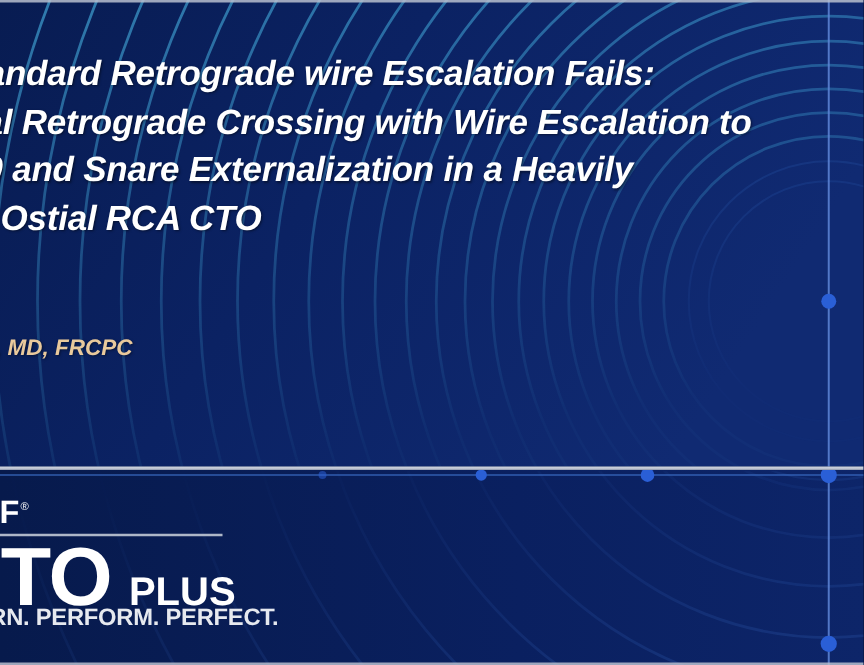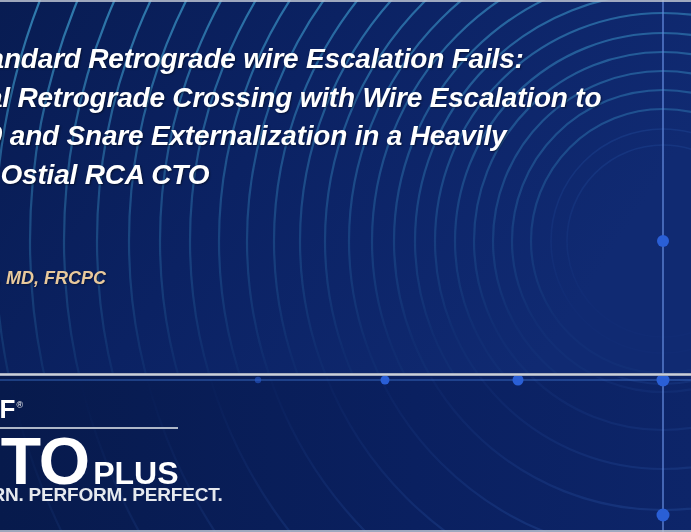--- a/index.html
+++ b/index.html
@@ -127,21 +127,21 @@
     font-size: 66px;
     letter-spacing: -1px;
     line-height: 1;
   }
   .cto-plus {
     color: #ffffff;
     font-weight: bold;
     font-size: 32px;
     letter-spacing: 0px;
     line-height: 1;
-    margin-left: 4px;
+    margin-left: 14px;
   }
   .tagline {
     position: absolute;
     left: -46px;
     top: 108px;
     color: #e6e9ef;
     font-weight: bold;
     font-size: 19px;
     letter-spacing: -0.2px;
     white-space: nowrap;

